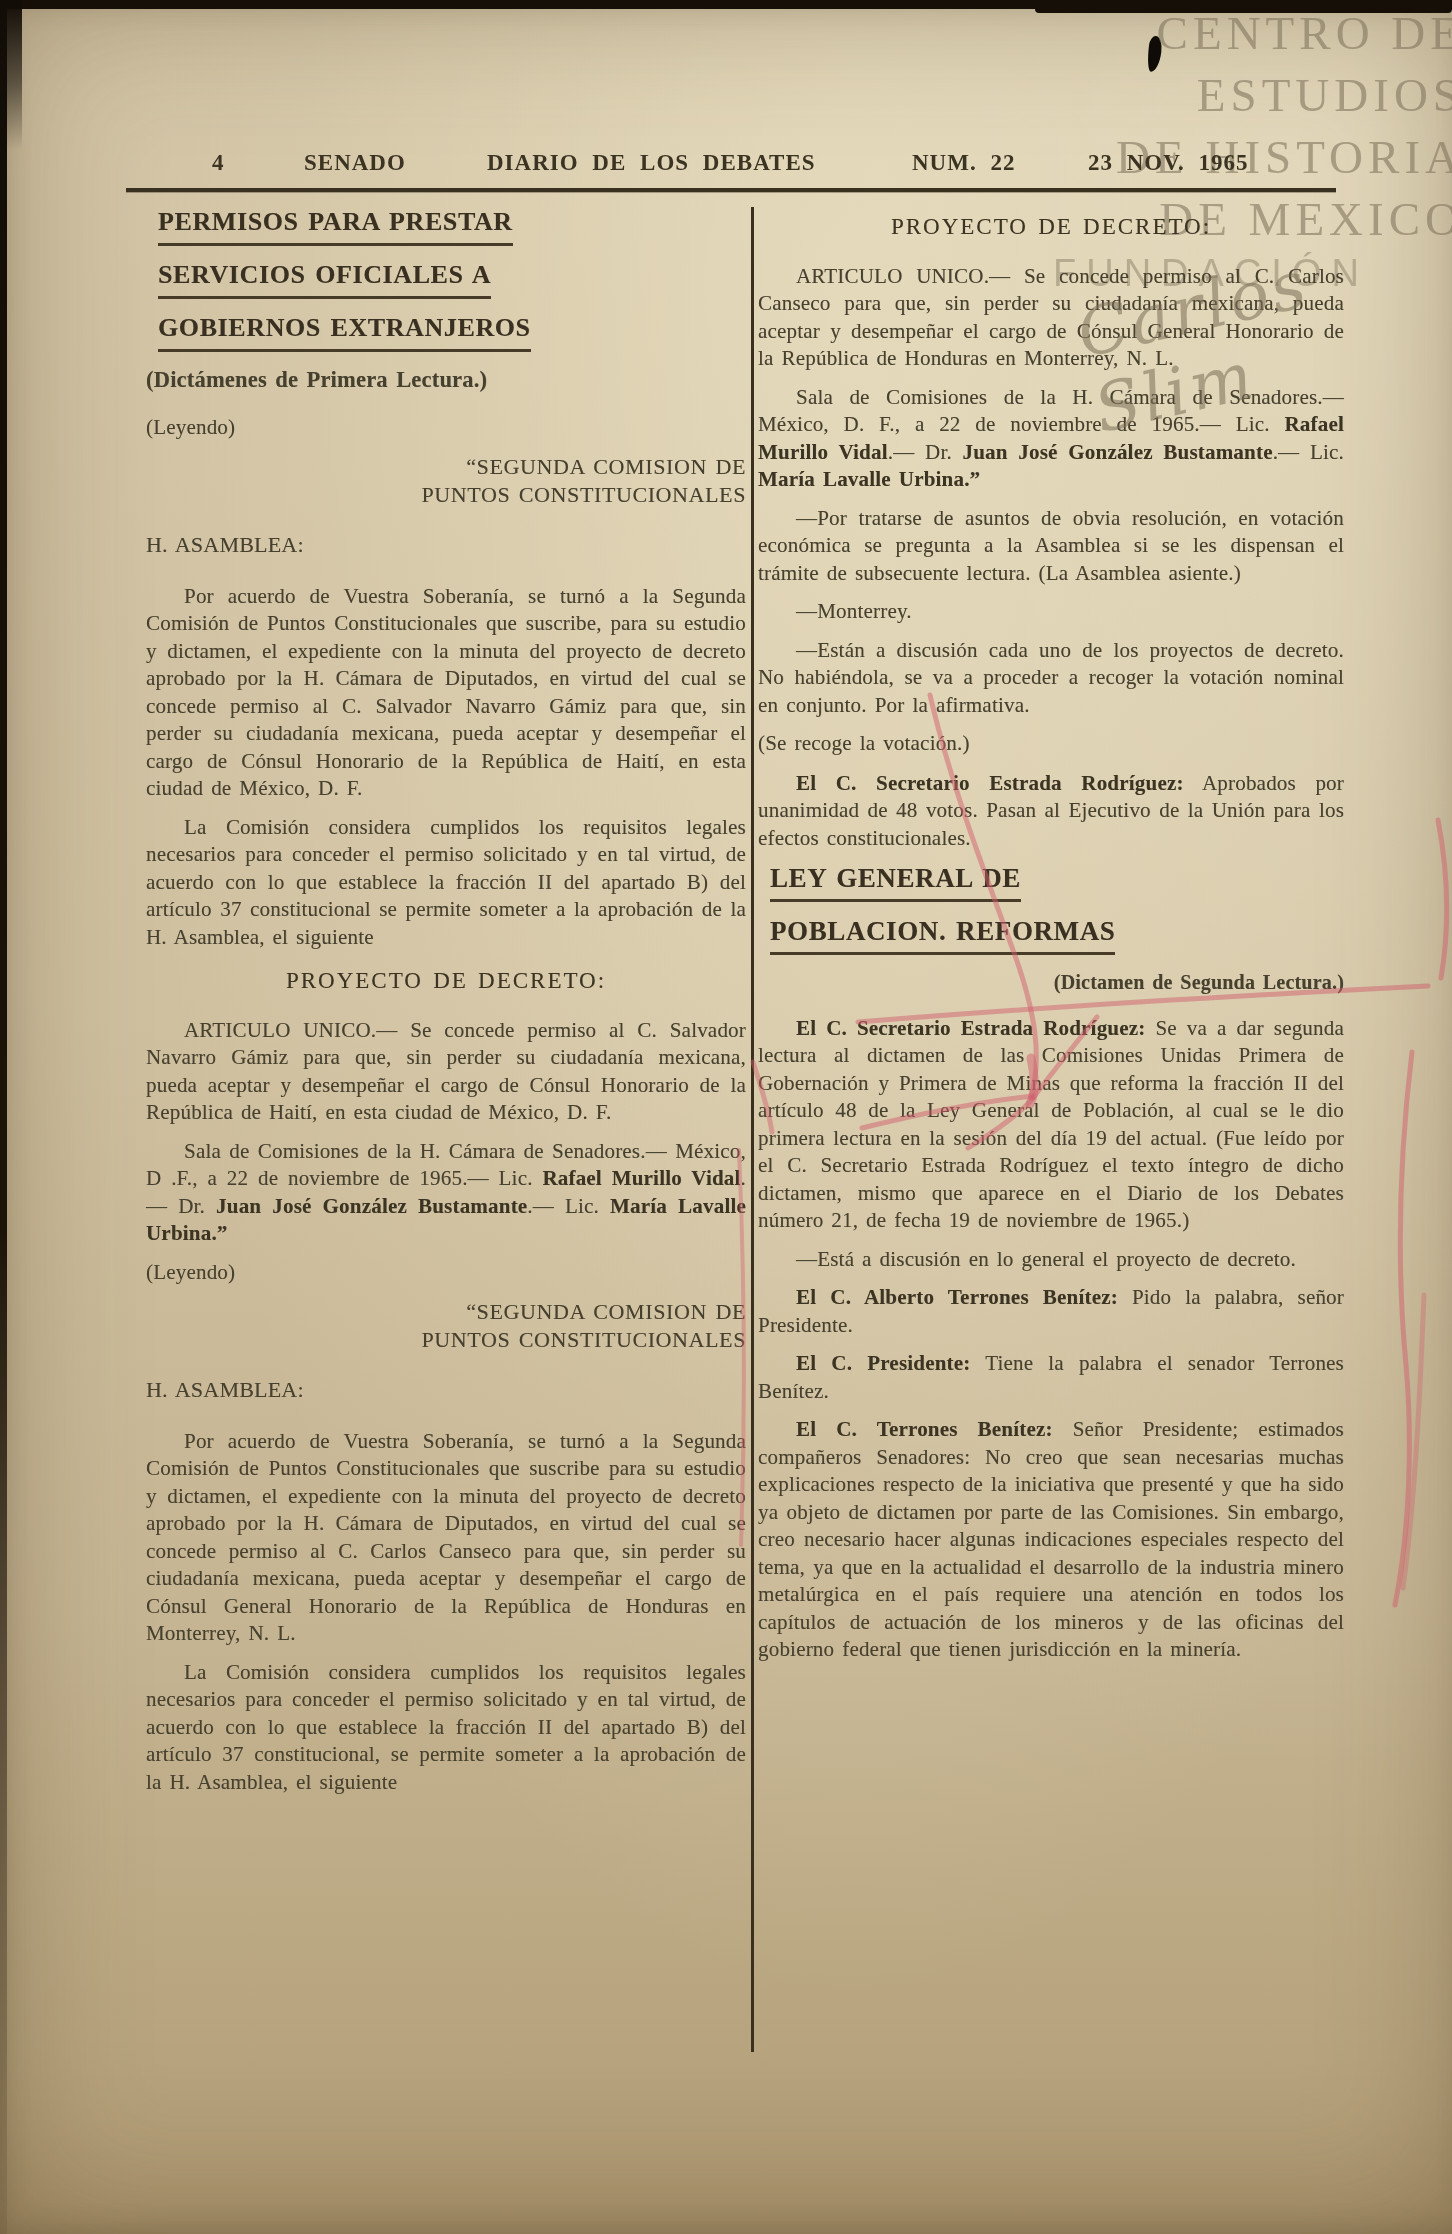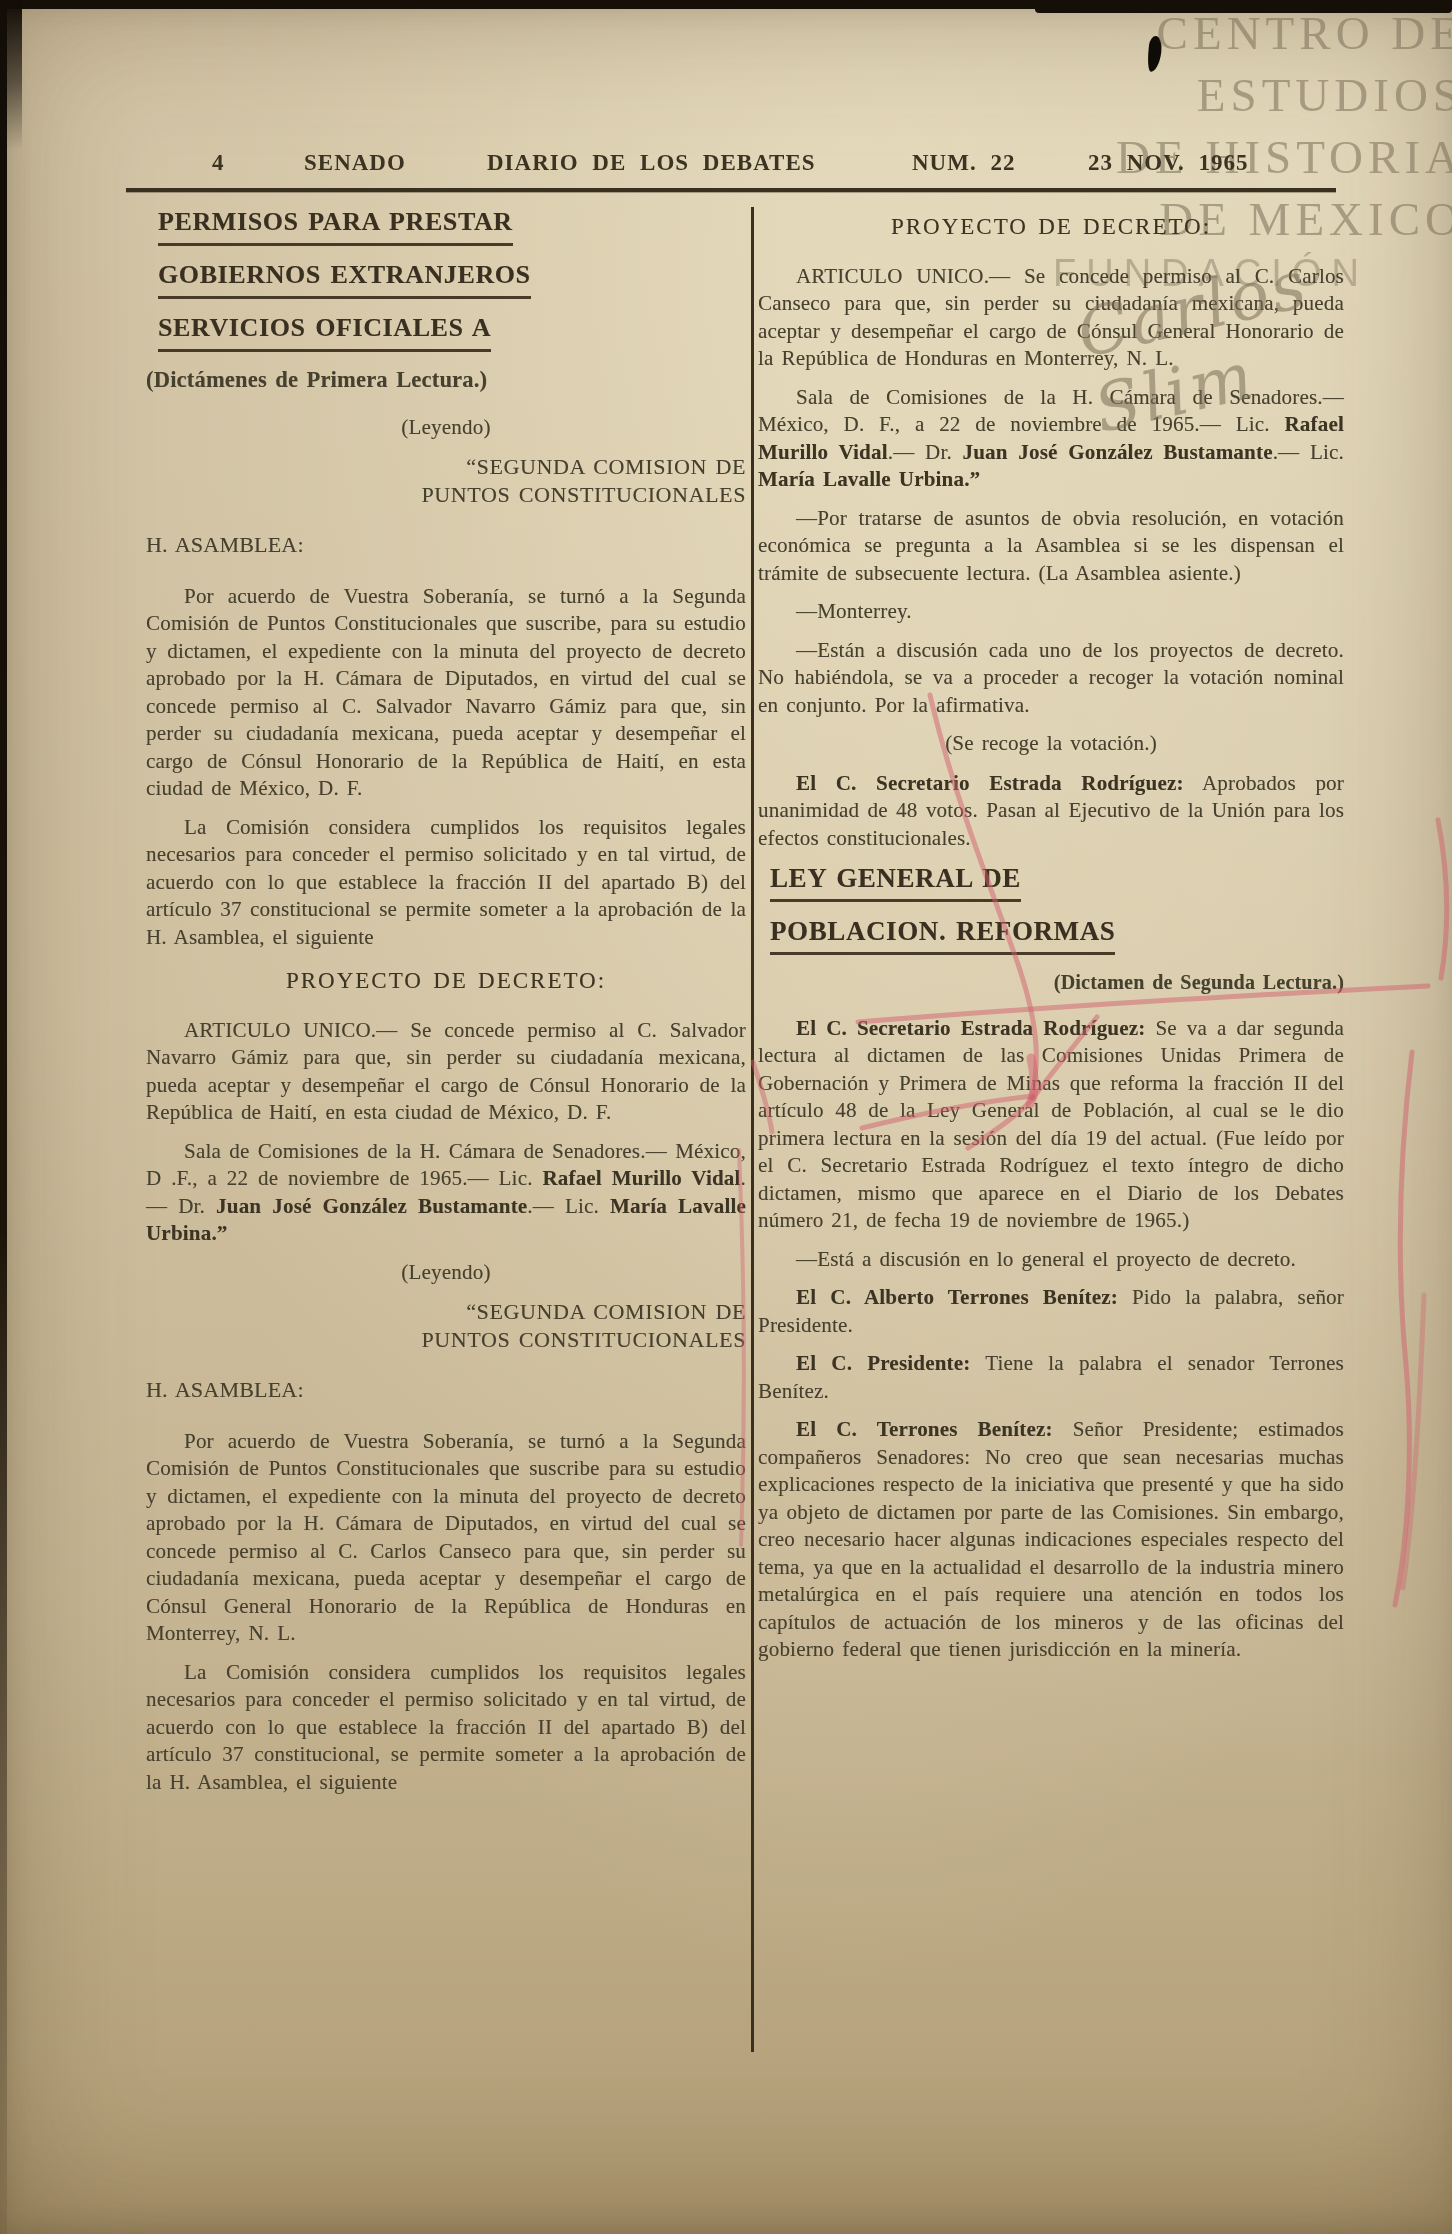--- a/index.html
+++ b/index.html
@@ -42,21 +42,21 @@
   .col{position:absolute;top:207px;text-align:justify;font-size:21px;line-height:27.5px;
     word-spacing:2.5px;letter-spacing:0.2px;z-index:2;
     text-shadow:0.3px 0.3px 0.6px rgba(70,60,42,0.3);}
   .col-left{left:146px;width:600px;}
   .col-right{left:758px;width:586px;}
   .p{margin:0 0 11px 0;text-indent:38px;}
   .big-line{display:table;font-weight:bold;font-size:26px;line-height:30px;letter-spacing:0.6px;
     color:#393021;padding-bottom:6px;border-bottom:3.5px solid rgba(57,47,28,0.92);margin:0 0 14px 12px;
     white-space:nowrap;text-indent:0;}
   .subtitle{font-weight:bold;font-size:22.5px;margin:4px 0 20px 0;text-indent:0;text-align:left;}
-  .centerline{text-align:center;text-indent:0;margin:0 0 12px 0;}
+  .centerline{text-indent:0;margin:0 0 12px 0;}
   .commission{text-align:right;font-size:22px;line-height:28px;letter-spacing:0.6px;margin:0 0 22px 0;text-indent:0;}
   .asamblea{font-size:22px;margin:0 0 24px 0;text-indent:0;text-align:left;}
   .decree{ text-align:center;font-size:23px;letter-spacing:2px;margin:16px 0 22px 0;text-indent:0;color:#3c3423;}
   .bld{font-weight:bold;color:#3c3423;}
   .law-sub{font-weight:bold;font-size:20px;margin:2px 0 18px 0;text-indent:0;text-align:right;}
   .redmarks{position:absolute;left:0;top:0;z-index:4;pointer-events:none;}
 </style>
 </head>
 <body>
 
@@ -82,22 +82,22 @@
     <span style="left:304px">SENADO</span>
     <span style="left:487px">DIARIO DE LOS DEBATES</span>
     <span style="left:912px">NUM. 22</span>
     <span style="left:1088px">23 NOV. 1965</span>
   </div>
   <div class="hdr-rule"></div>
   <div class="divider"></div>
 
   <div class="col col-left">
     <div class="big-line">PERMISOS PARA PRESTAR</div>
+    <div class="big-line">SERVICIOS OFICIALES A</div>
     <div class="big-line">GOBIERNOS EXTRANJEROS</div>
-    <div class="big-line">SERVICIOS OFICIALES A</div>
     <div class="subtitle">(Dictámenes de Primera Lectura.)</div>
     <div class="centerline">(Leyendo)</div>
     <div class="commission">
       <div>“SEGUNDA COMISION DE</div>
       <div>PUNTOS CONSTITUCIONALES</div>
     </div>
     <div class="asamblea">H. ASAMBLEA:</div>
     <p class="p">Por acuerdo de Vuestra Soberanía, se turnó a la Segunda Comisión de Puntos Constitucionales que suscribe, para su estudio y dictamen, el expediente con la minuta del proyecto de decreto aprobado por la H. Cámara de Diputados, en virtud del cual se concede permiso al C. Salvador Navarro Gámiz para que, sin perder su ciudadanía mexicana, pueda aceptar y desempeñar el cargo de Cónsul Honorario de la República de Haití, en esta ciudad de México, D. F.</p>
     <p class="p">La Comisión considera cumplidos los requisitos legales necesarios para conceder el permiso solicitado y en tal virtud, de acuerdo con lo que establece la fracción II del apartado B) del artículo 37 constitucional se permite someter a la aprobación de la H. Asamblea, el siguiente</p>
     <div class="decree">PROYECTO DE DECRETO:</div>

